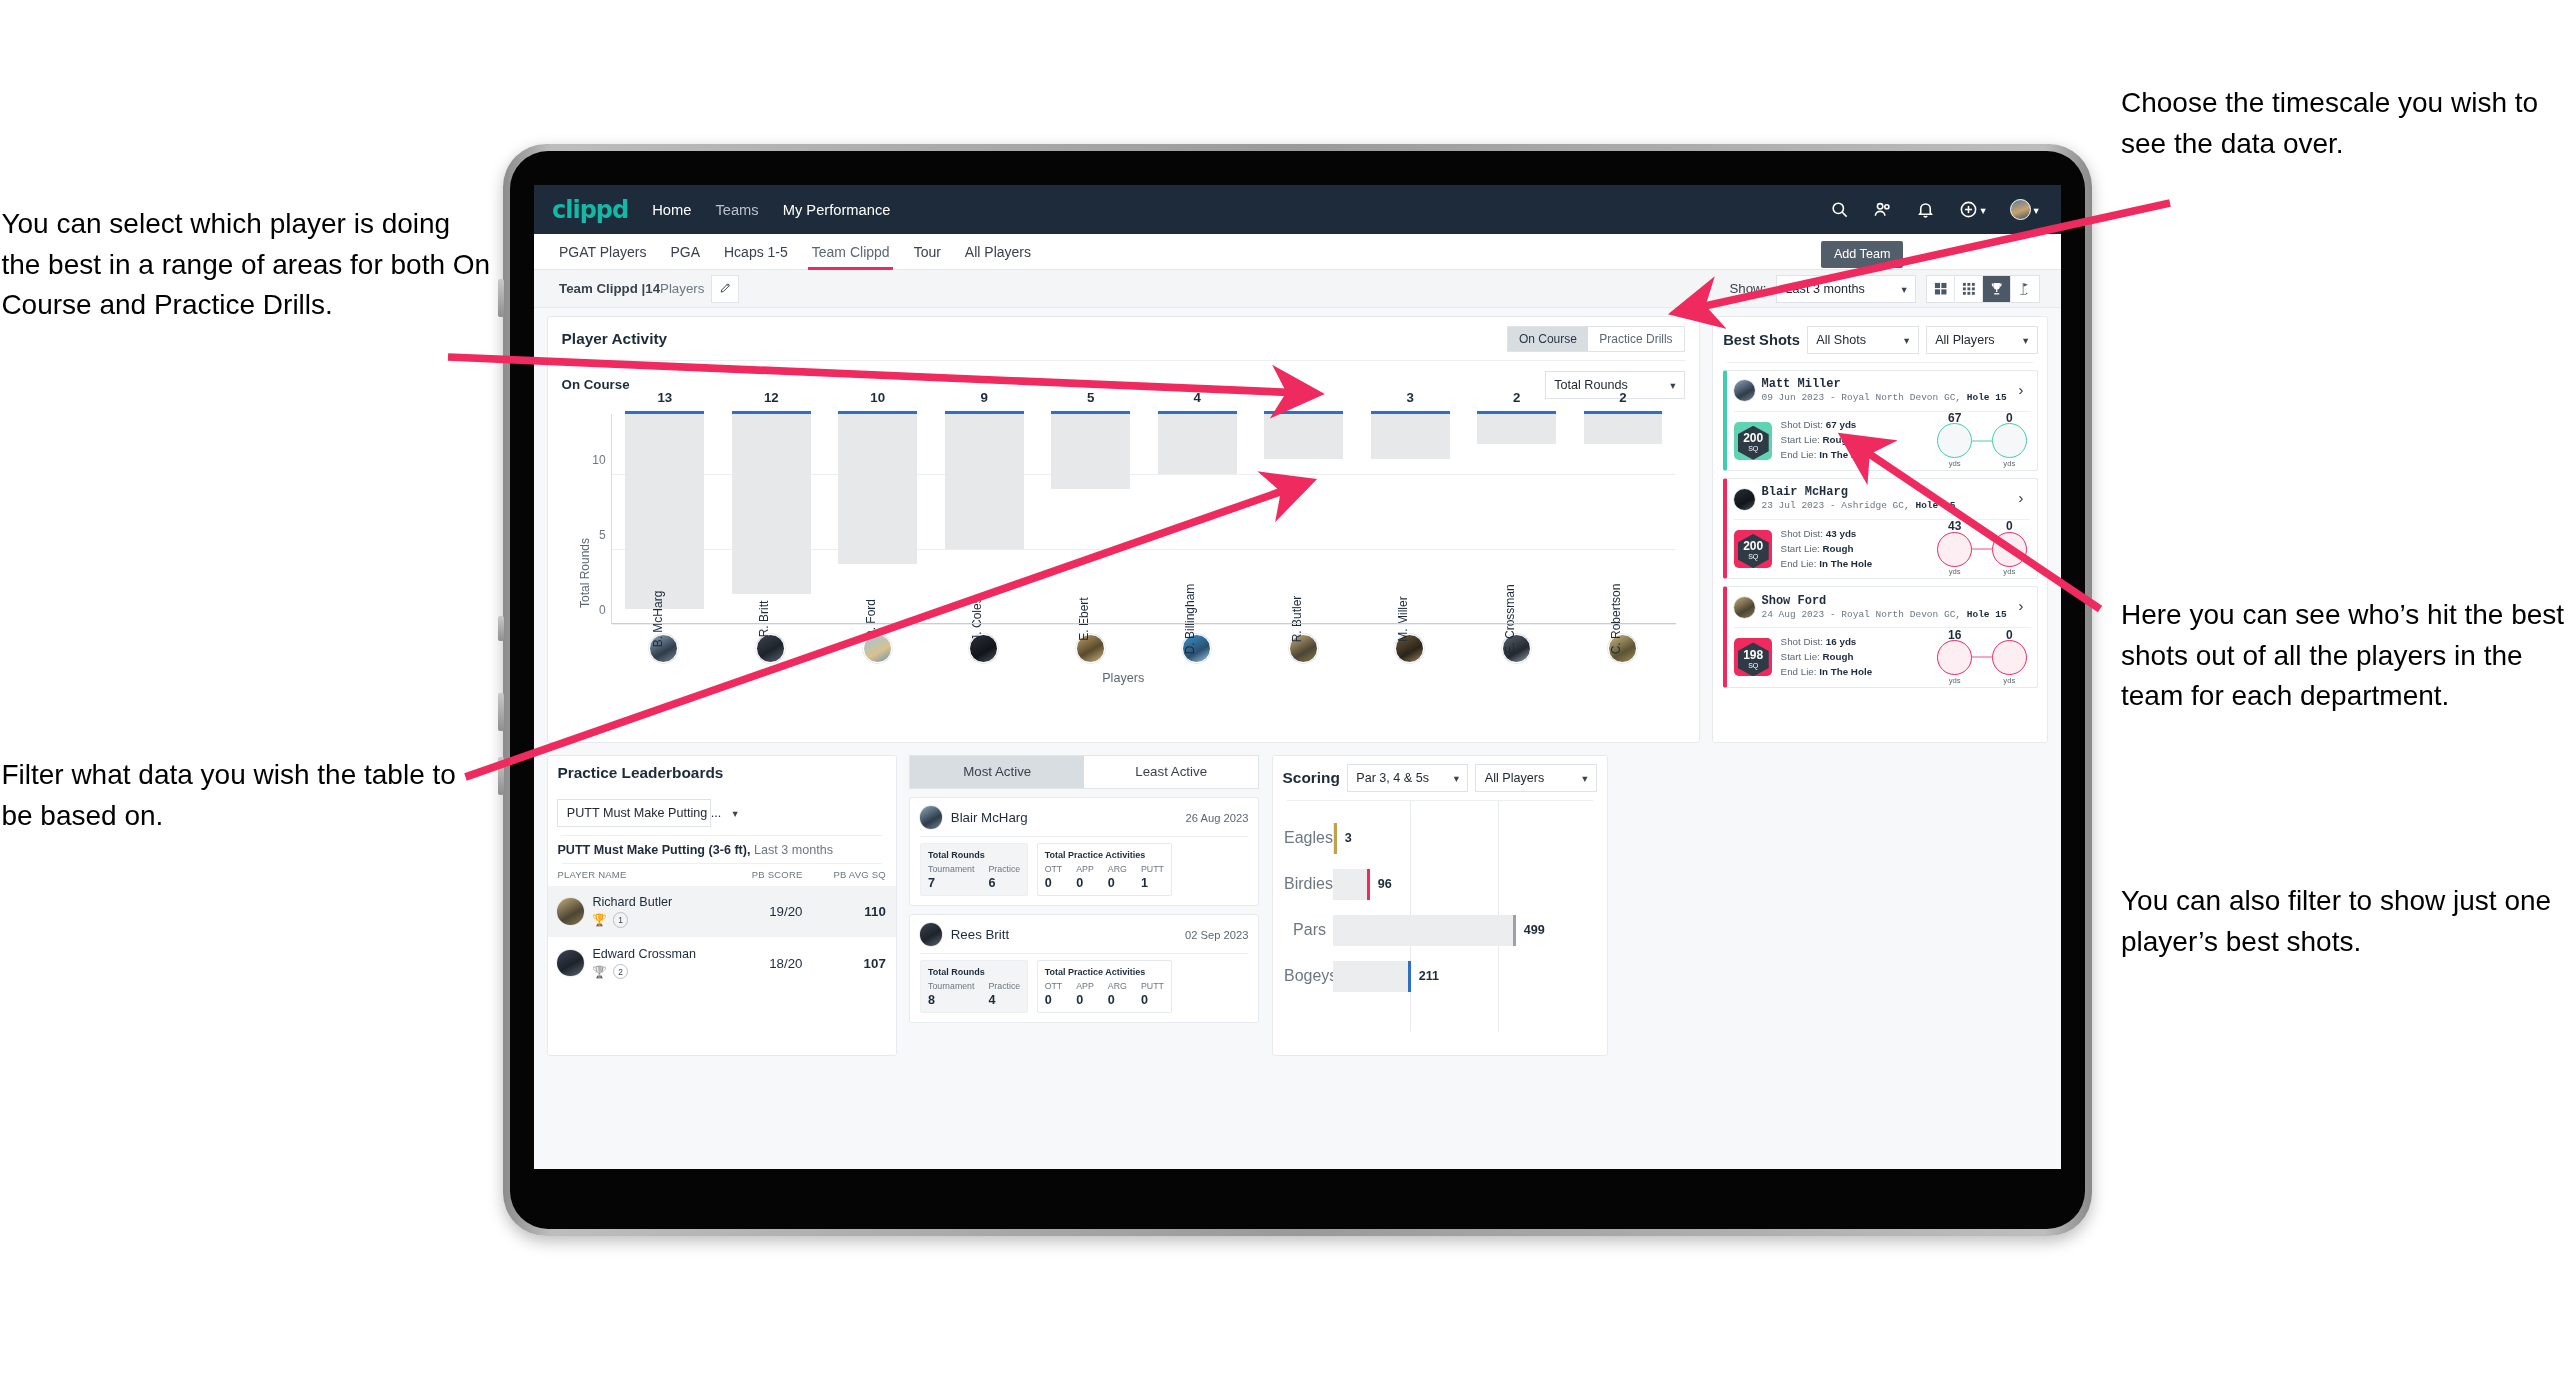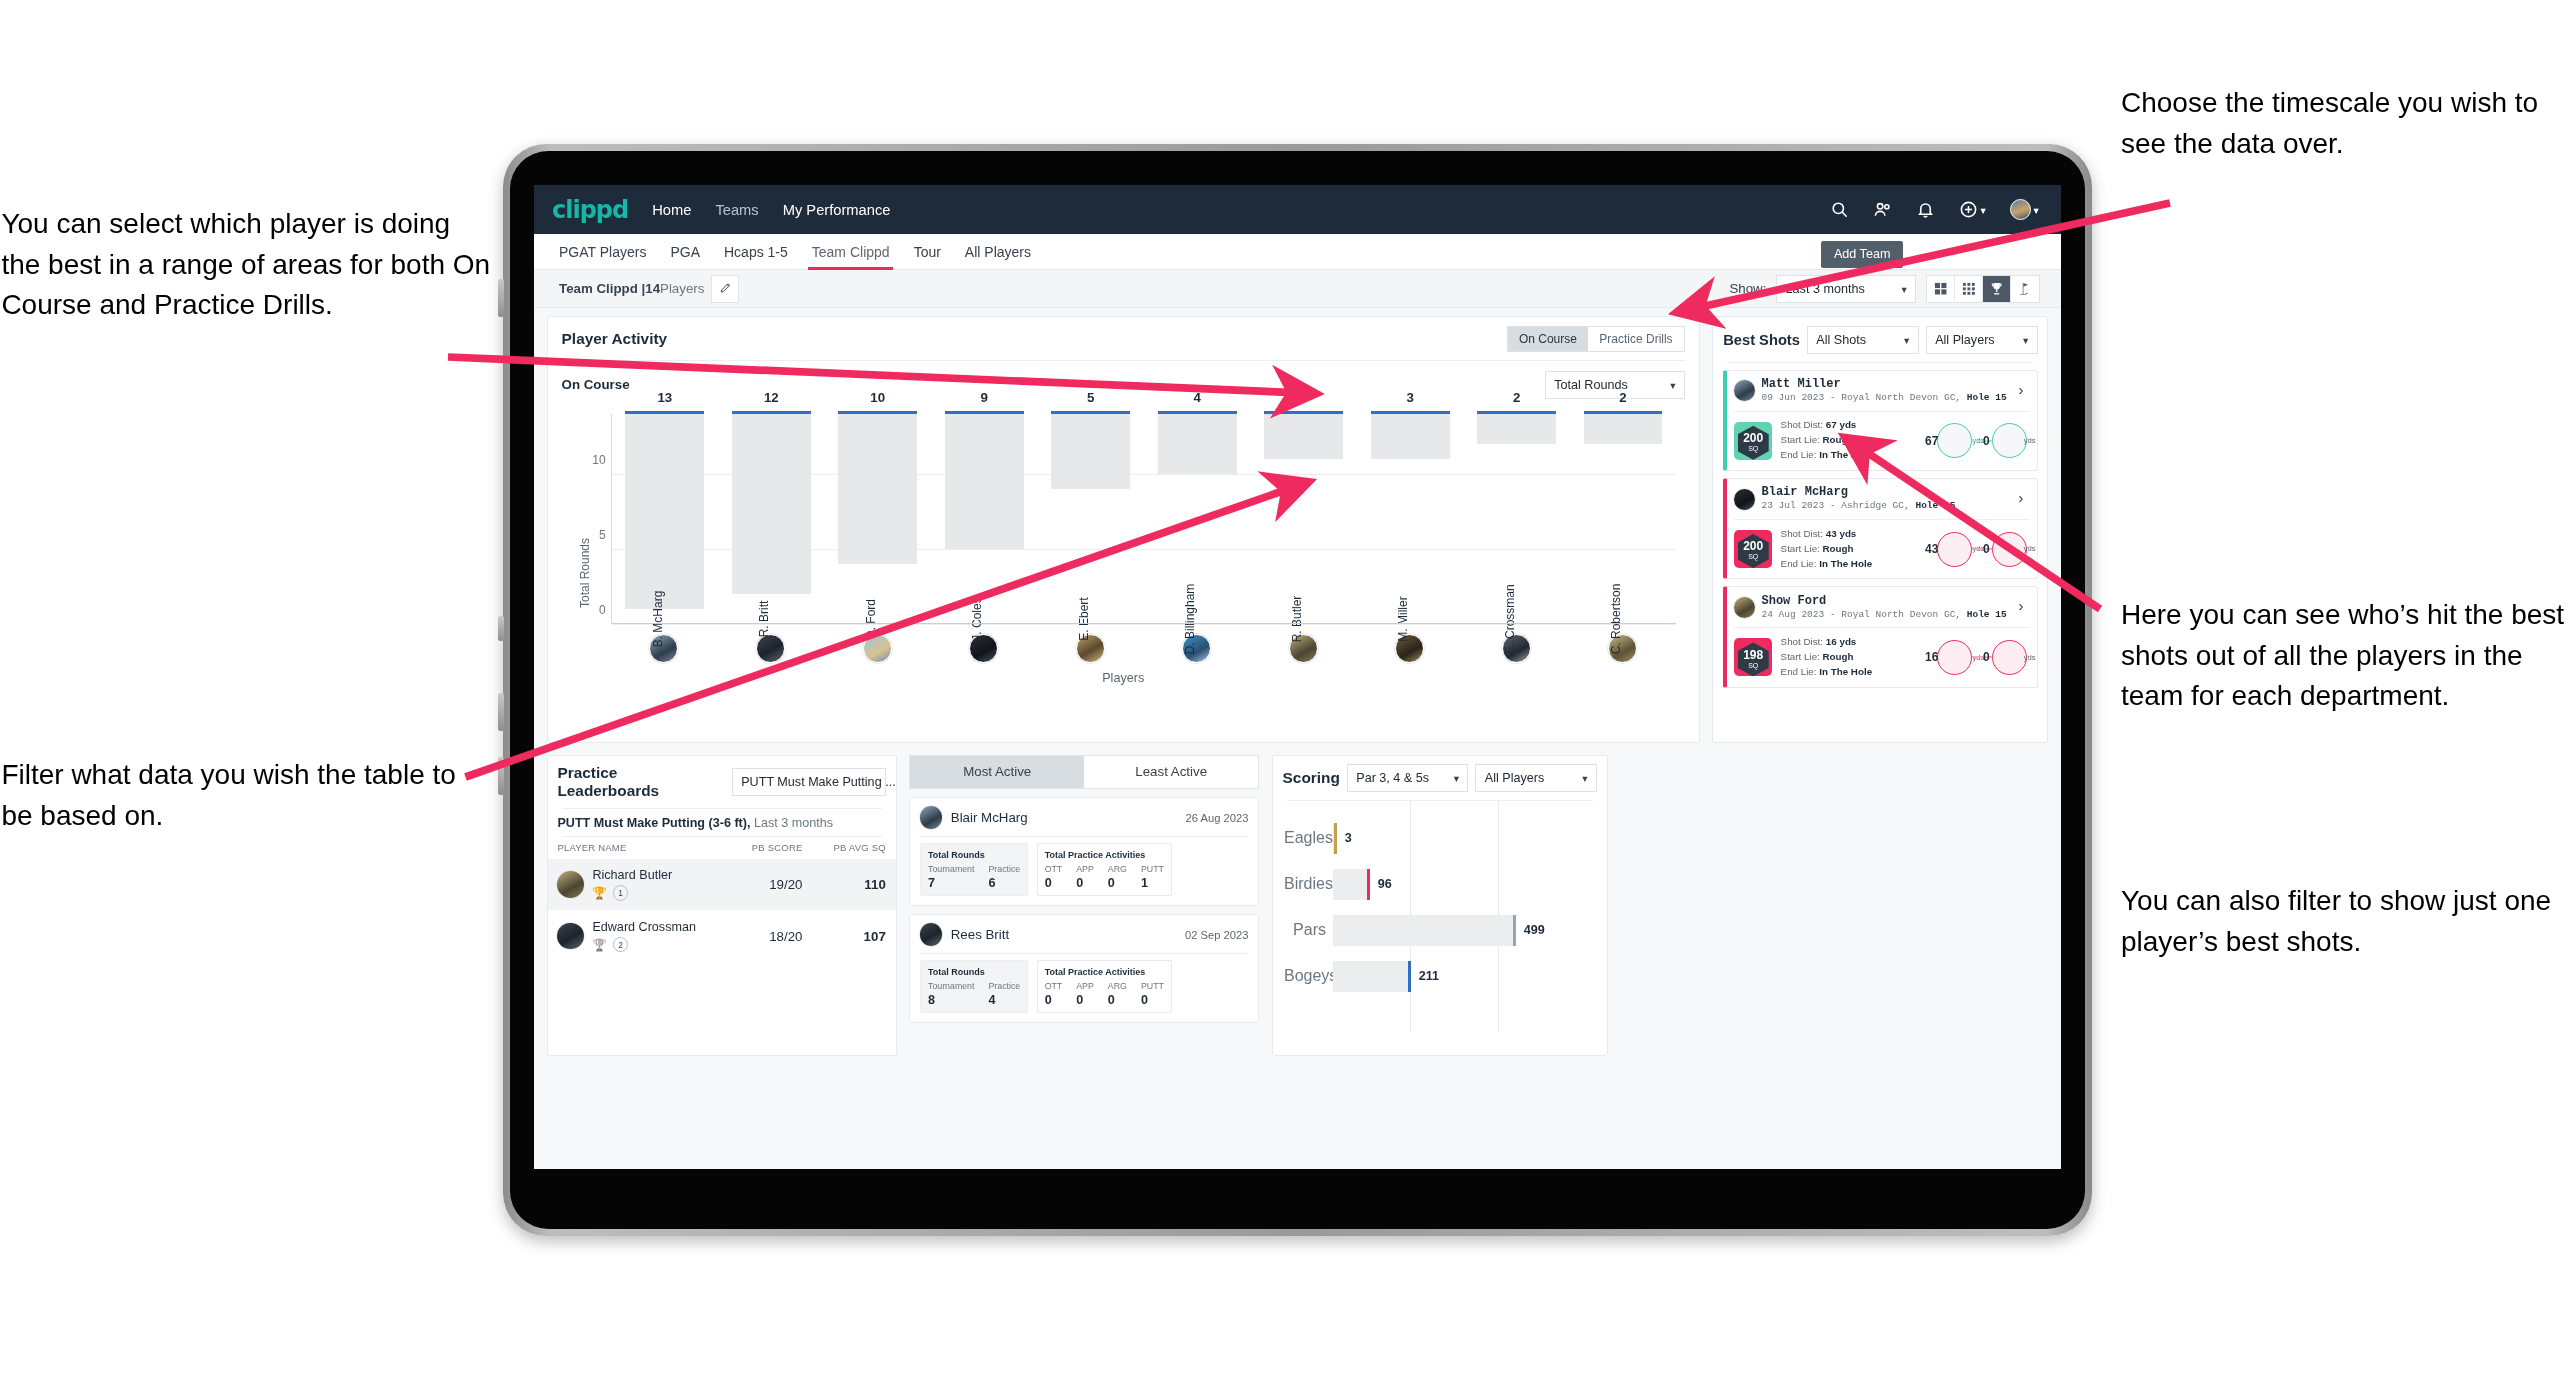--- a/index.html
+++ b/index.html
@@ -198,36 +198,36 @@
     display: flex; flex-direction: column; align-items: center; justify-content: center;
     color: #fff;
   }
   .hexa .n { font-size: 12px; font-weight: 700; line-height: 1; }
   .hexa .s { font-size: 7px; line-height: 1.4; }
   .sc-lines { font-size: 9.8px; color: #5c6772; line-height: 1.52; }
   .sc-lines b { color: #1d2b3a; }
   .dist { margin-left: auto; display: flex; align-items: center; padding-right: 2.8px; }
   .dcirc {
     width: 35px; height: 35px; border-radius: 50%; background: #f6f7f8;
-    border: 1.4px solid #3ecfae; display: flex; flex-direction: row;
+    border: 1.4px solid #3ecfae; display: flex; flex-direction: column;
     align-items: center; justify-content: center; flex: none; gap: 34px;
   }
   .dcirc.pink { border-color: #ee2a5f; background: #fdeef3; }
   .dcirc .v { font-size: 12px; font-weight: 700; color: #1d2b3a; line-height: 1; }
   .dcirc .u { font-size: 7.7px; color: #5c6772; line-height: 1.5; }
   .dline { width: 19.6px; height: 2.1px; background: #a8e6d6; }
   .dline.pink { background: #f7a8c0; }
 
   
   #row2 { display: flex; gap: 12.6px; margin-top: 11.2px; }
   #practice-lb { width: 350px; height: 301px; overflow: hidden; }
   #active-panel { width: 350px; height: 301px; overflow: hidden; background: transparent; border: none; }
   #scoring { width: 336px; height: 301px; overflow: hidden; }
 
-  .pl-head { display: flex; align-items: center; padding: 8.4px 9.8px; gap: 17px; }
+  .pl-head { display: flex; align-items: flex-start; padding: 8.4px 9.8px; gap: 17px; flex-direction: column; }
   #pl-sel { width: 154px; height: 28px; }
   .pl-sub { padding: 7px 9.8px 5.6px 9.8px; font-size: 12.6px; color: #1d2b3a; }
   .pl-sub b { font-weight: 700; }
   .pl-sub span { color: #6c7782; }
   table.lb { width: 100%; border-collapse: collapse; }
   table.lb th {
     font-size: 9.5px; color: #6c7782; font-weight: 400; text-align: left;
     padding: 5.6px 9.8px; letter-spacing: 0.2px;
   }
   table.lb th.num, table.lb td.num { text-align: right; }

